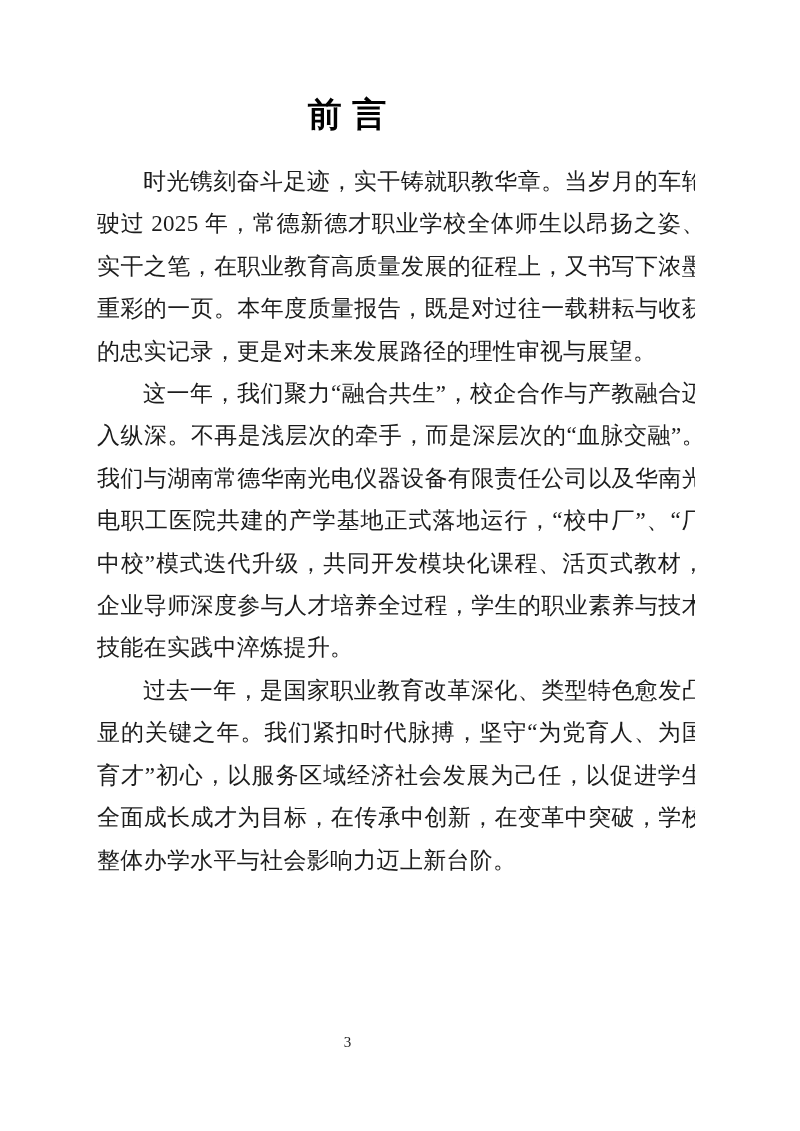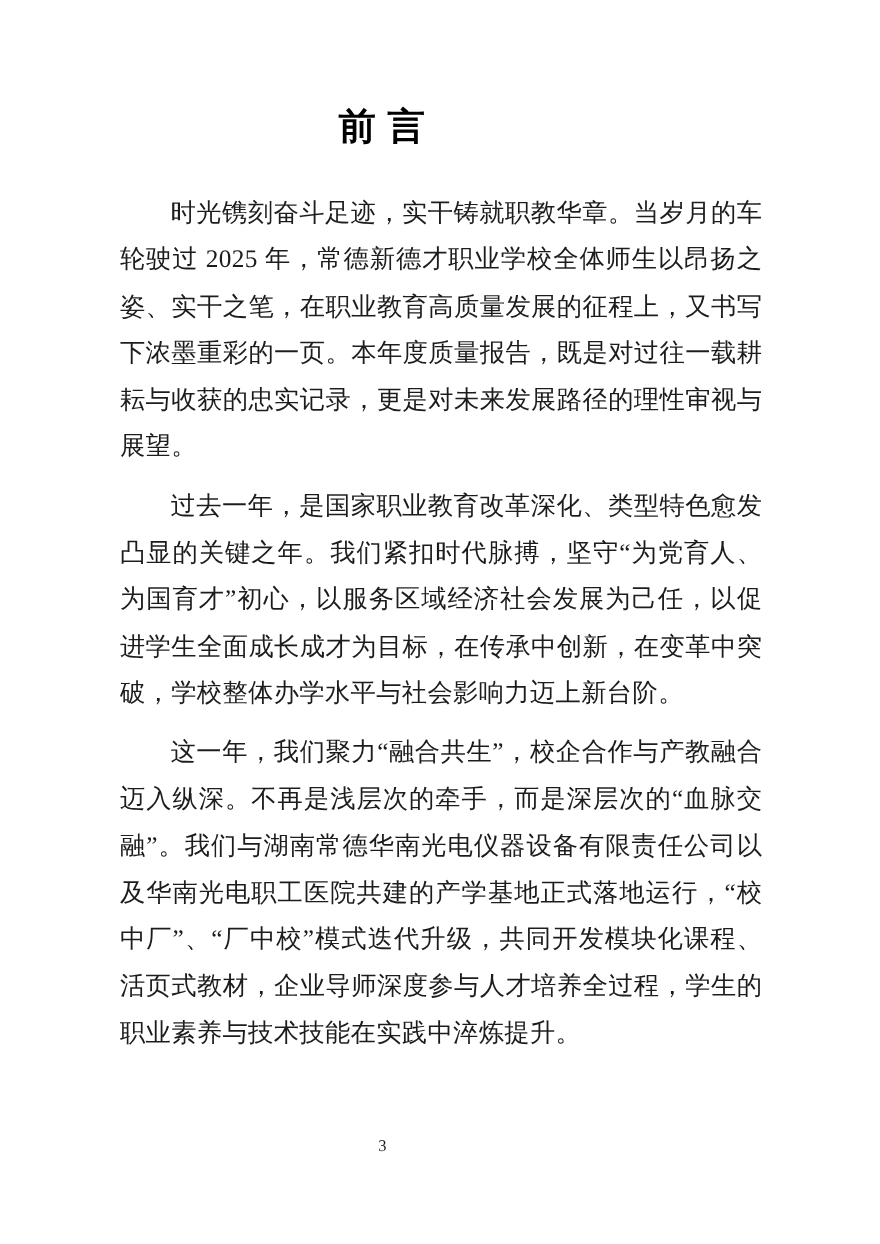--- a/index.html
+++ b/index.html
@@ -33,21 +33,21 @@
     top: 161px;
     left: 97px;
     width: 608px;
     font-size: 23px;
     line-height: 42.4px;
     text-align: justify;
     text-justify: inter-ideograph;
     letter-spacing: 0.3px;
   }
   .content p {
-    margin: 12px;
+    margin: 0;
     padding: 0;
     text-indent: 2em;
   }
   .page-number {
     position: absolute;
     top: 1034px;
     left: 0;
     width: 100%;
     text-align: center;
     font-size: 15px;
@@ -55,18 +55,18 @@
   }
 </style>
 </head>
 <body>
 
 <div class="page">
   <h1 class="doc-title">前 言</h1>
 
   <div class="content">
     <p>时光镌刻奋斗足迹，实干铸就职教华章。当岁月的车轮驶过 2025 年，常德新德才职业学校全体师生以昂扬之姿、实干之笔，在职业教育高质量发展的征程上，又书写下浓墨重彩的一页。本年度质量报告，既是对过往一载耕耘与收获的忠实记录，更是对未来发展路径的理性审视与展望。</p>
+    <p>这一年，我们聚力“融合共生”，校企合作与产教融合迈入纵深。不再是浅层次的牵手，而是深层次的“血脉交融”。我们与湖南常德华南光电仪器设备有限责任公司以及华南光电职工医院共建的产学基地正式落地运行，“校中厂”、“厂中校”模式迭代升级，共同开发模块化课程、活页式教材，企业导师深度参与人才培养全过程，学生的职业素养与技术技能在实践中淬炼提升。</p>
     <p>过去一年，是国家职业教育改革深化、类型特色愈发凸显的关键之年。我们紧扣时代脉搏，坚守“为党育人、为国育才”初心，以服务区域经济社会发展为己任，以促进学生全面成长成才为目标，在传承中创新，在变革中突破，学校整体办学水平与社会影响力迈上新台阶。</p>
-    <p>这一年，我们聚力“融合共生”，校企合作与产教融合迈入纵深。不再是浅层次的牵手，而是深层次的“血脉交融”。我们与湖南常德华南光电仪器设备有限责任公司以及华南光电职工医院共建的产学基地正式落地运行，“校中厂”、“厂中校”模式迭代升级，共同开发模块化课程、活页式教材，企业导师深度参与人才培养全过程，学生的职业素养与技术技能在实践中淬炼提升。</p>
   </div>
 
   <div class="page-number">3</div>
 </div>
 
 </body></html>

